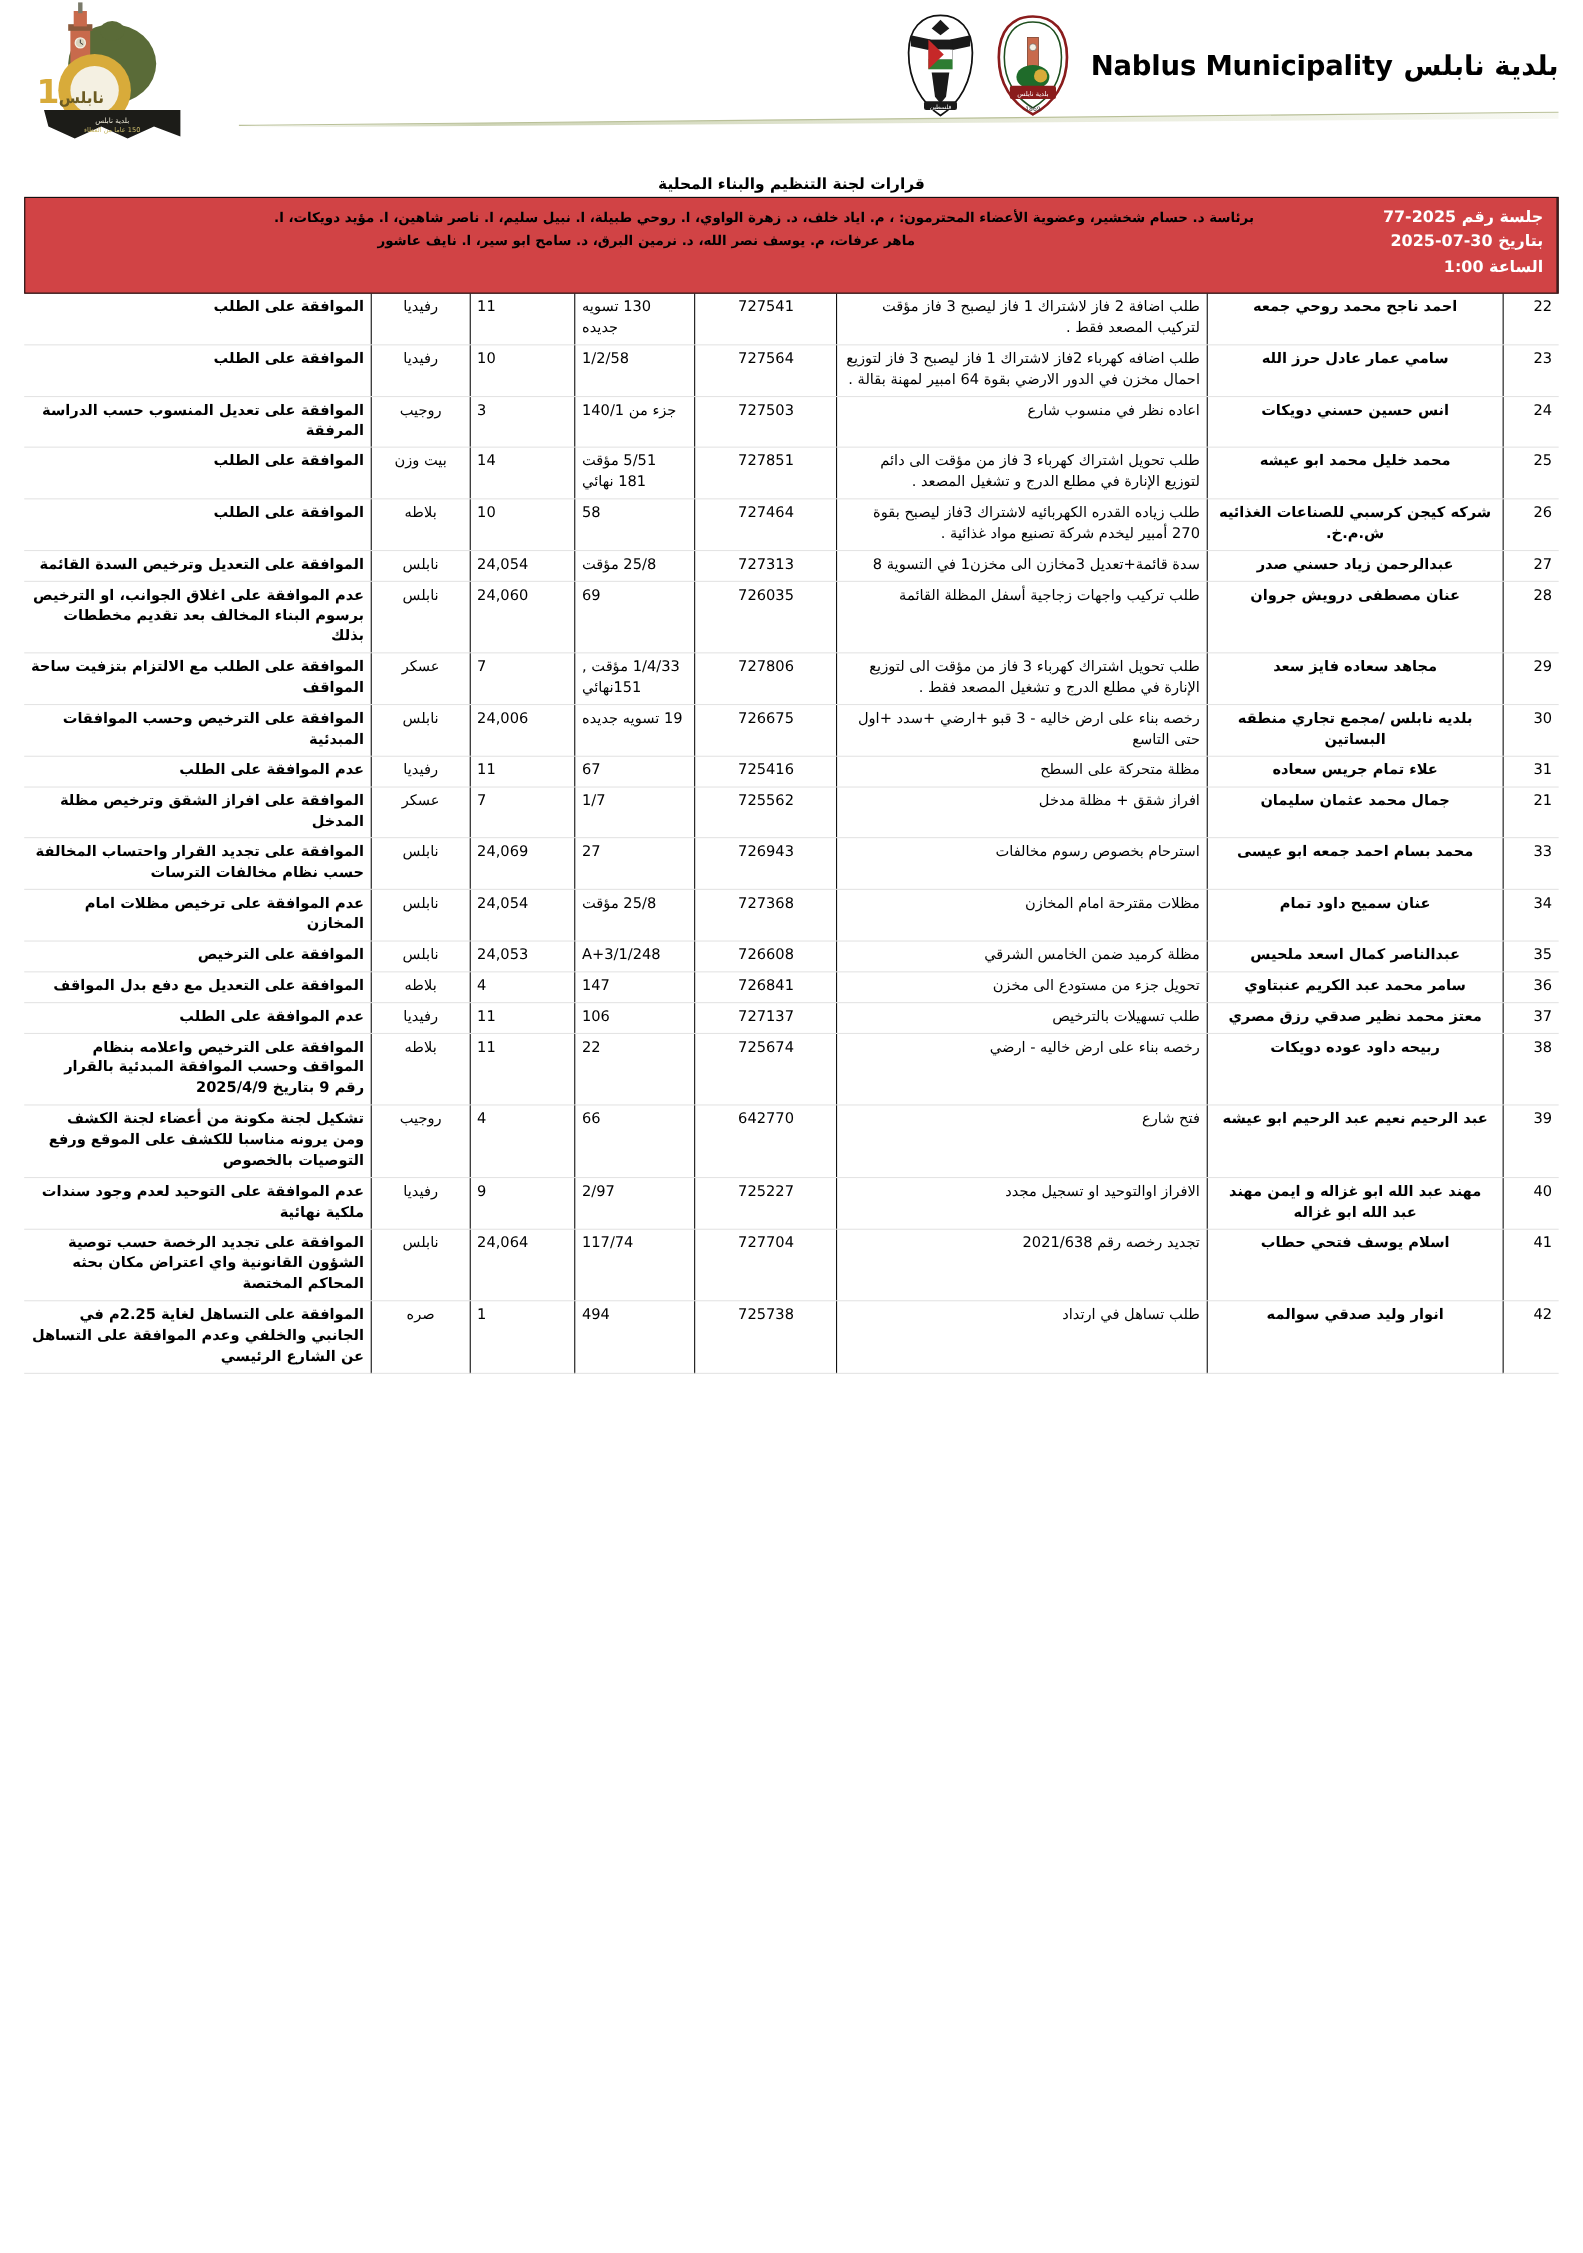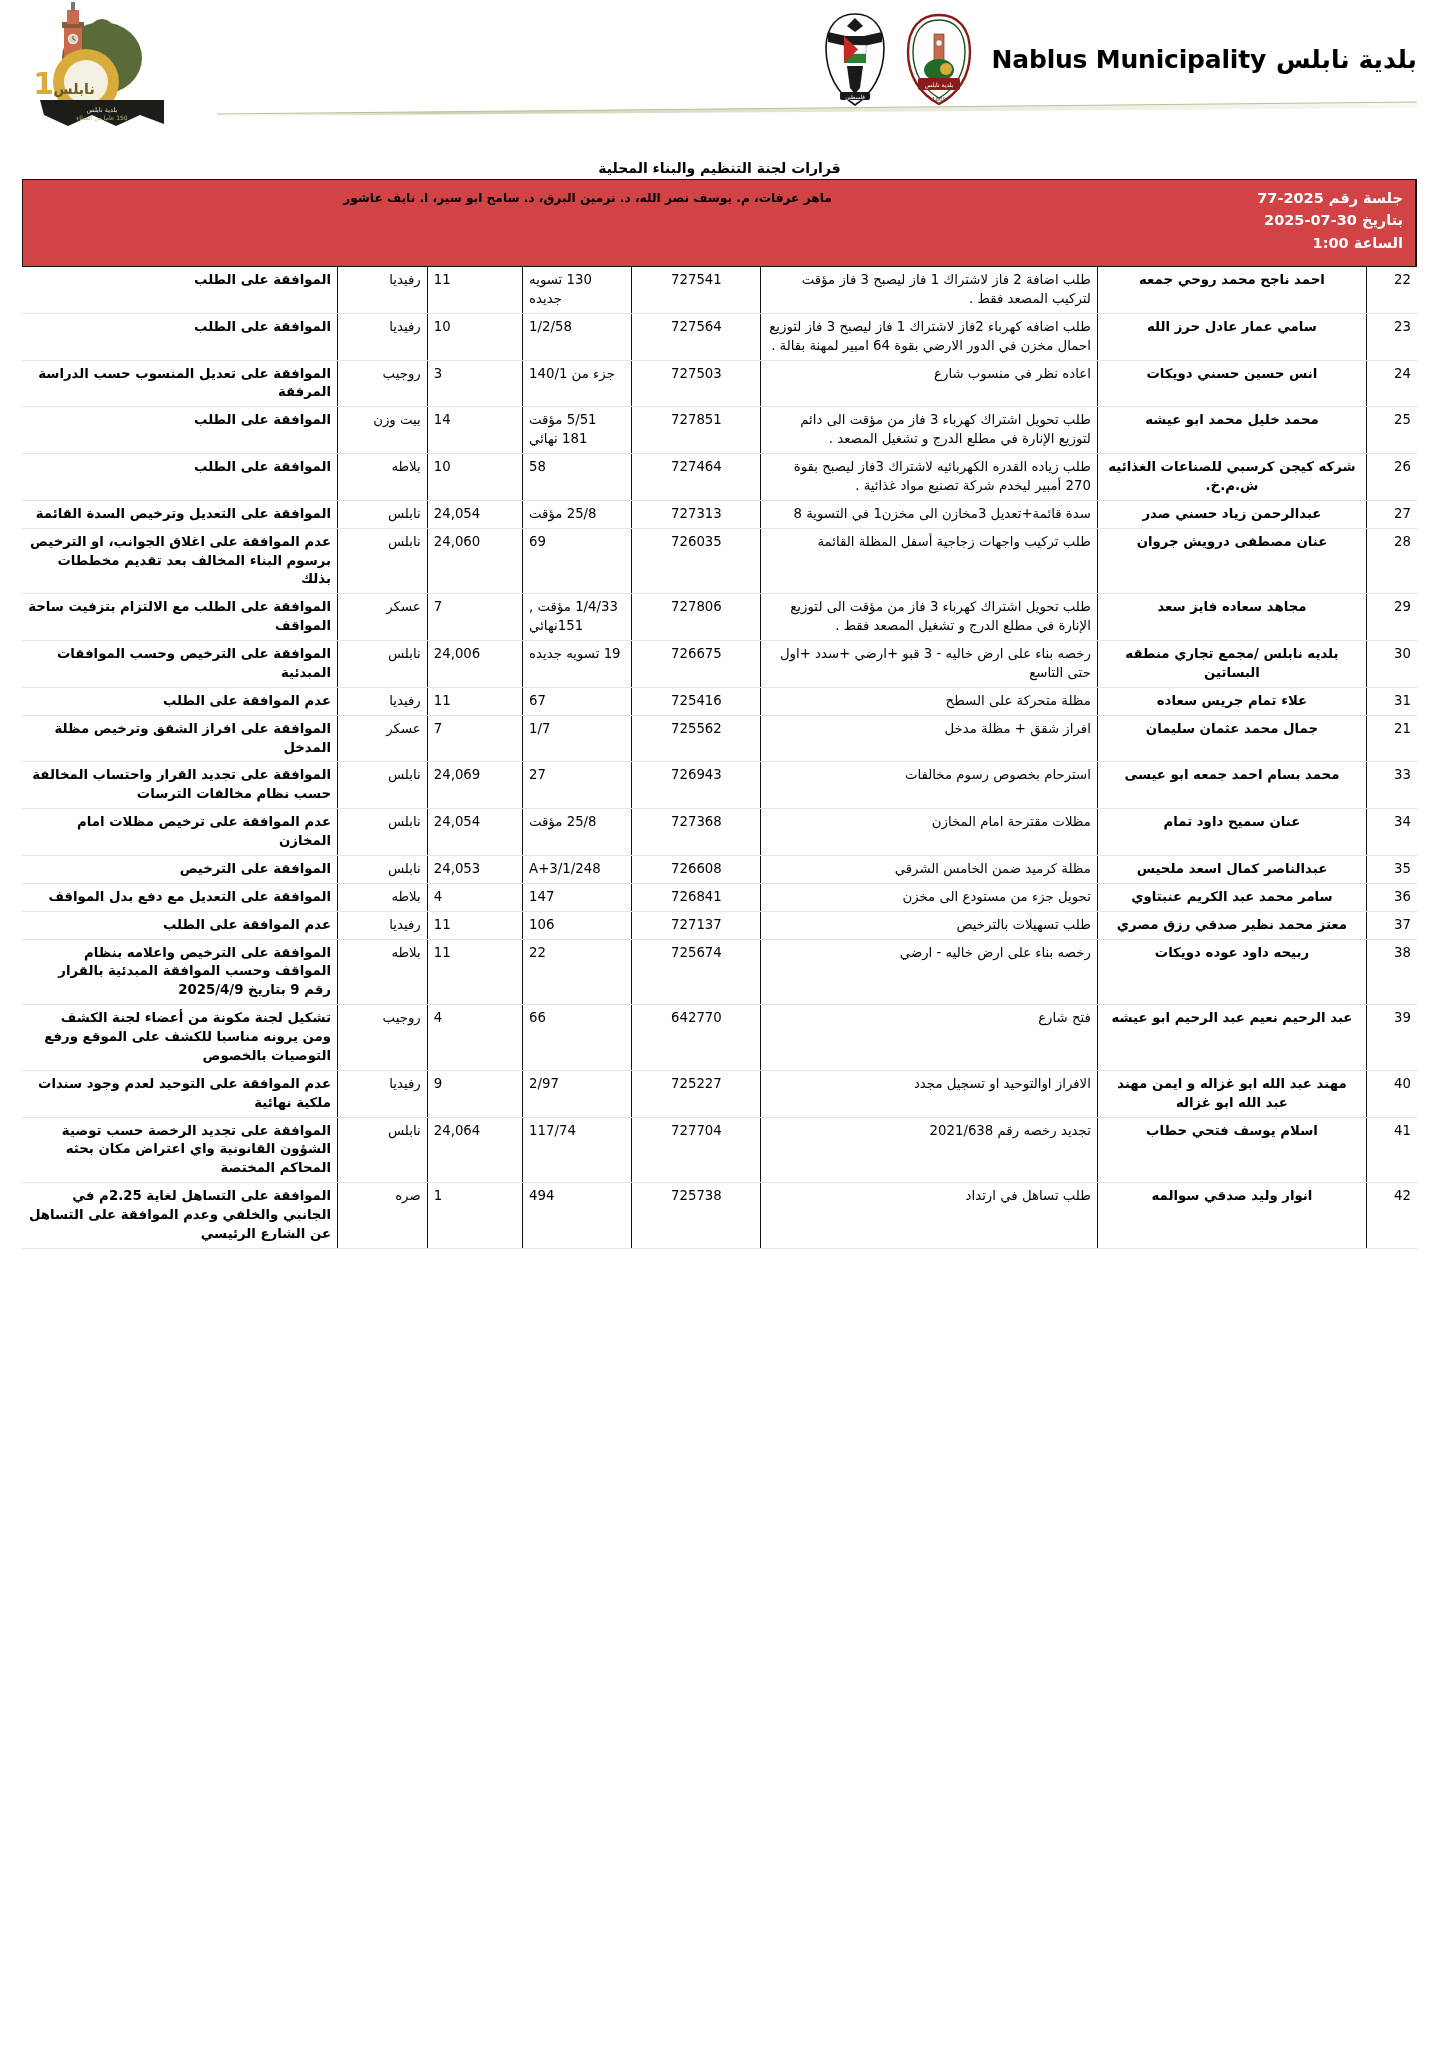--- a/index.html
+++ b/index.html
@@ -183,21 +183,21 @@
     direction: rtl;
   }
   td.basin {
     text-align: left;
     font-size: 13.6px;
     border-left: 1.7px solid #111;
     padding-left: 8px;
     white-space: nowrap;
   }
   td.area {
-    text-align: right;
+    text-align: center;
     font-size: 13.2px;
     border-left: 1.7px solid #111;
     margin-top: 48px;
   }
   td.decision {
     text-align: right;
     font-weight: bold;
     font-size: 13.4px;
     padding-right: 8px;
     padding-left: 10px;
@@ -325,20 +325,21 @@
 
   <div class="doc-title">قرارات لجنة التنظيم والبناء المحلية</div>
 
   <div class="session-bar" style="background: rgb(209, 67, 69);">
     <div class="session-meta">
       <div>جلسة رقم 2025-77</div>
       <div>بتاريخ 30-07-2025</div>
       <div>الساعة 1:00</div>
     </div>
     <div class="session-members">
+      <div>برئاسة د. حسام شخشير، وعضوية الأعضاء المحترمون: ، م. اياد خلف، د. زهرة الواوي، ا. روحي طبيلة، ا. نبيل سليم، ا. ناصر شاهين، ا. مؤيد دويكات، ا.</div>
       <div class="line2">ماهر عرفات، م. يوسف نصر الله، د. نرمين البرق، د. سامح ابو سير، ا. نايف عاشور</div>
     </div>
   </div>
 
   <table class="decisions">
     <colgroup>
       <col class="c-num">
         <col class="c-name">
         <col class="c-subject">
         <col class="c-app">

